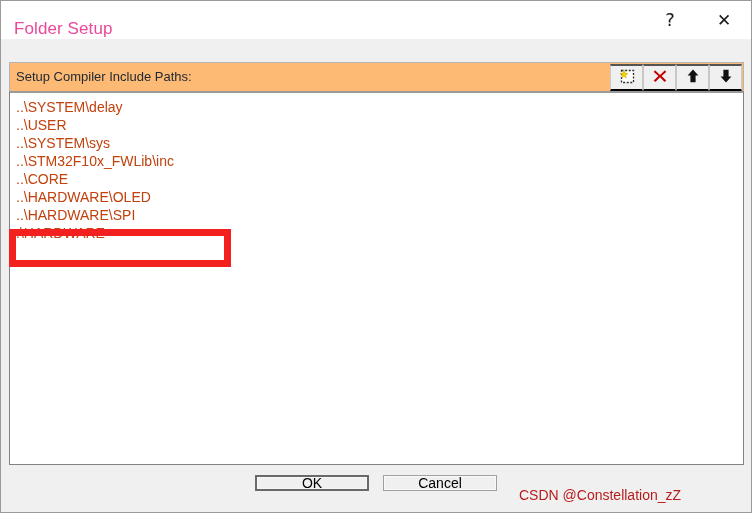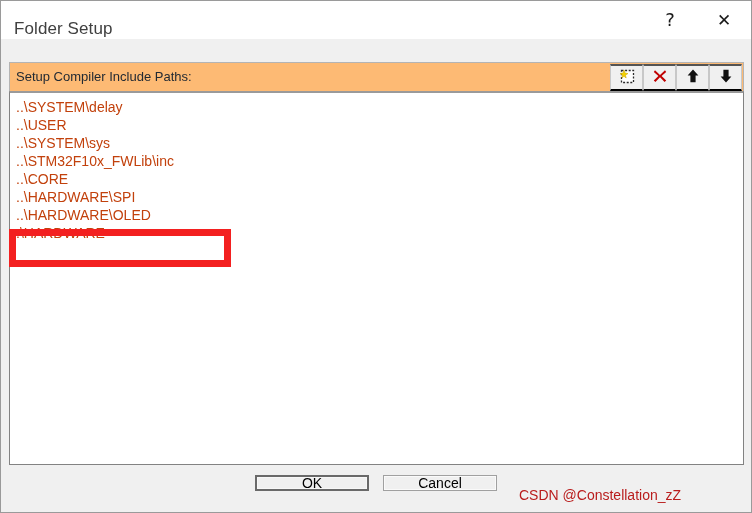--- a/index.html
+++ b/index.html
@@ -27,21 +27,21 @@
     left: 0; top: 0;
     width: 750px;
     height: 38px;
     background: #ffffff;
     display: flex;
     align-items: center;
   }
   #title-text {
     margin-left: 13px;
     font-size: 17px;
-    color: #404040;
+    color: #ec4899;
     line-height: 1;
     letter-spacing: .1px;
     margin-top: 17px;
   }
   #titlebar-buttons {
     position: absolute;
     right: 0; top: 0;
     height: 38px;
     display: flex;
   }
@@ -240,22 +240,22 @@
     </div>
   </div>
 
   <div id="listbox">
     <div id="list-inner">
       <div class="list-row">..\SYSTEM\delay</div>
       <div class="list-row">..\USER</div>
       <div class="list-row">..\SYSTEM\sys</div>
       <div class="list-row">..\STM32F10x_FWLib\inc</div>
       <div class="list-row">..\CORE</div>
+      <div class="list-row">..\HARDWARE\OLED</div>
       <div class="list-row">..\HARDWARE\SPI</div>
-      <div class="list-row">..\HARDWARE\OLED</div>
       <div class="list-row">.\HARDWARE</div>
     </div>
   </div>
 
   <div id="annotation-box"></div>
 
   <div id="footer">
     <button class="dlg-btn" id="ok-button">
       <span>OK</span>
     </button>

